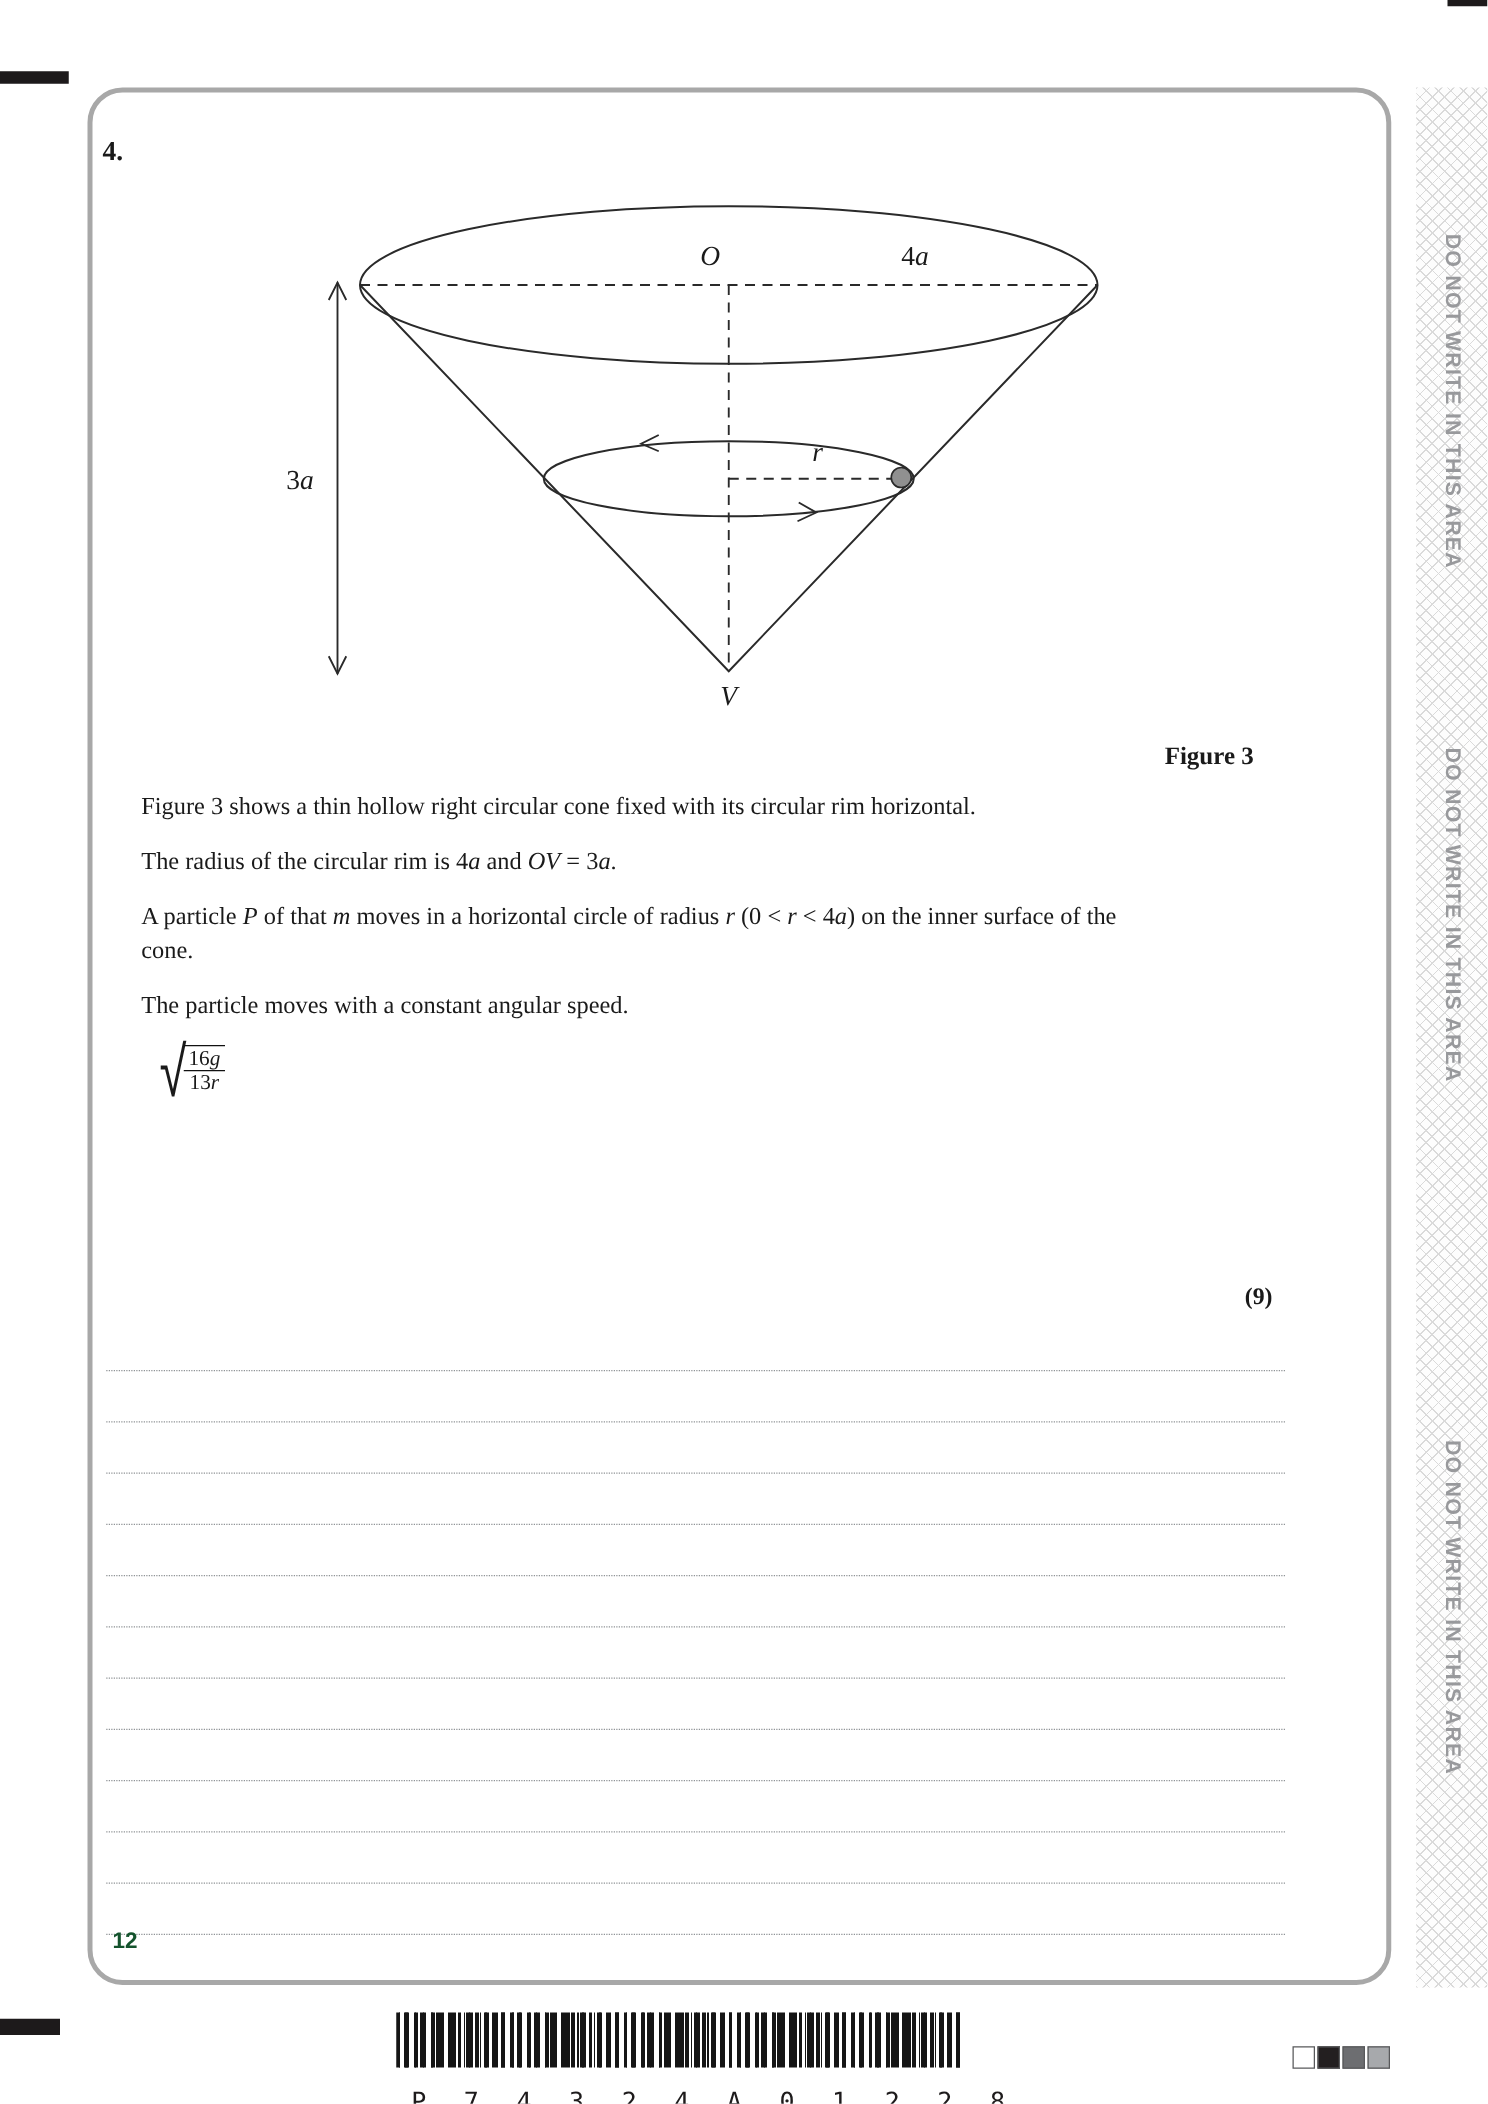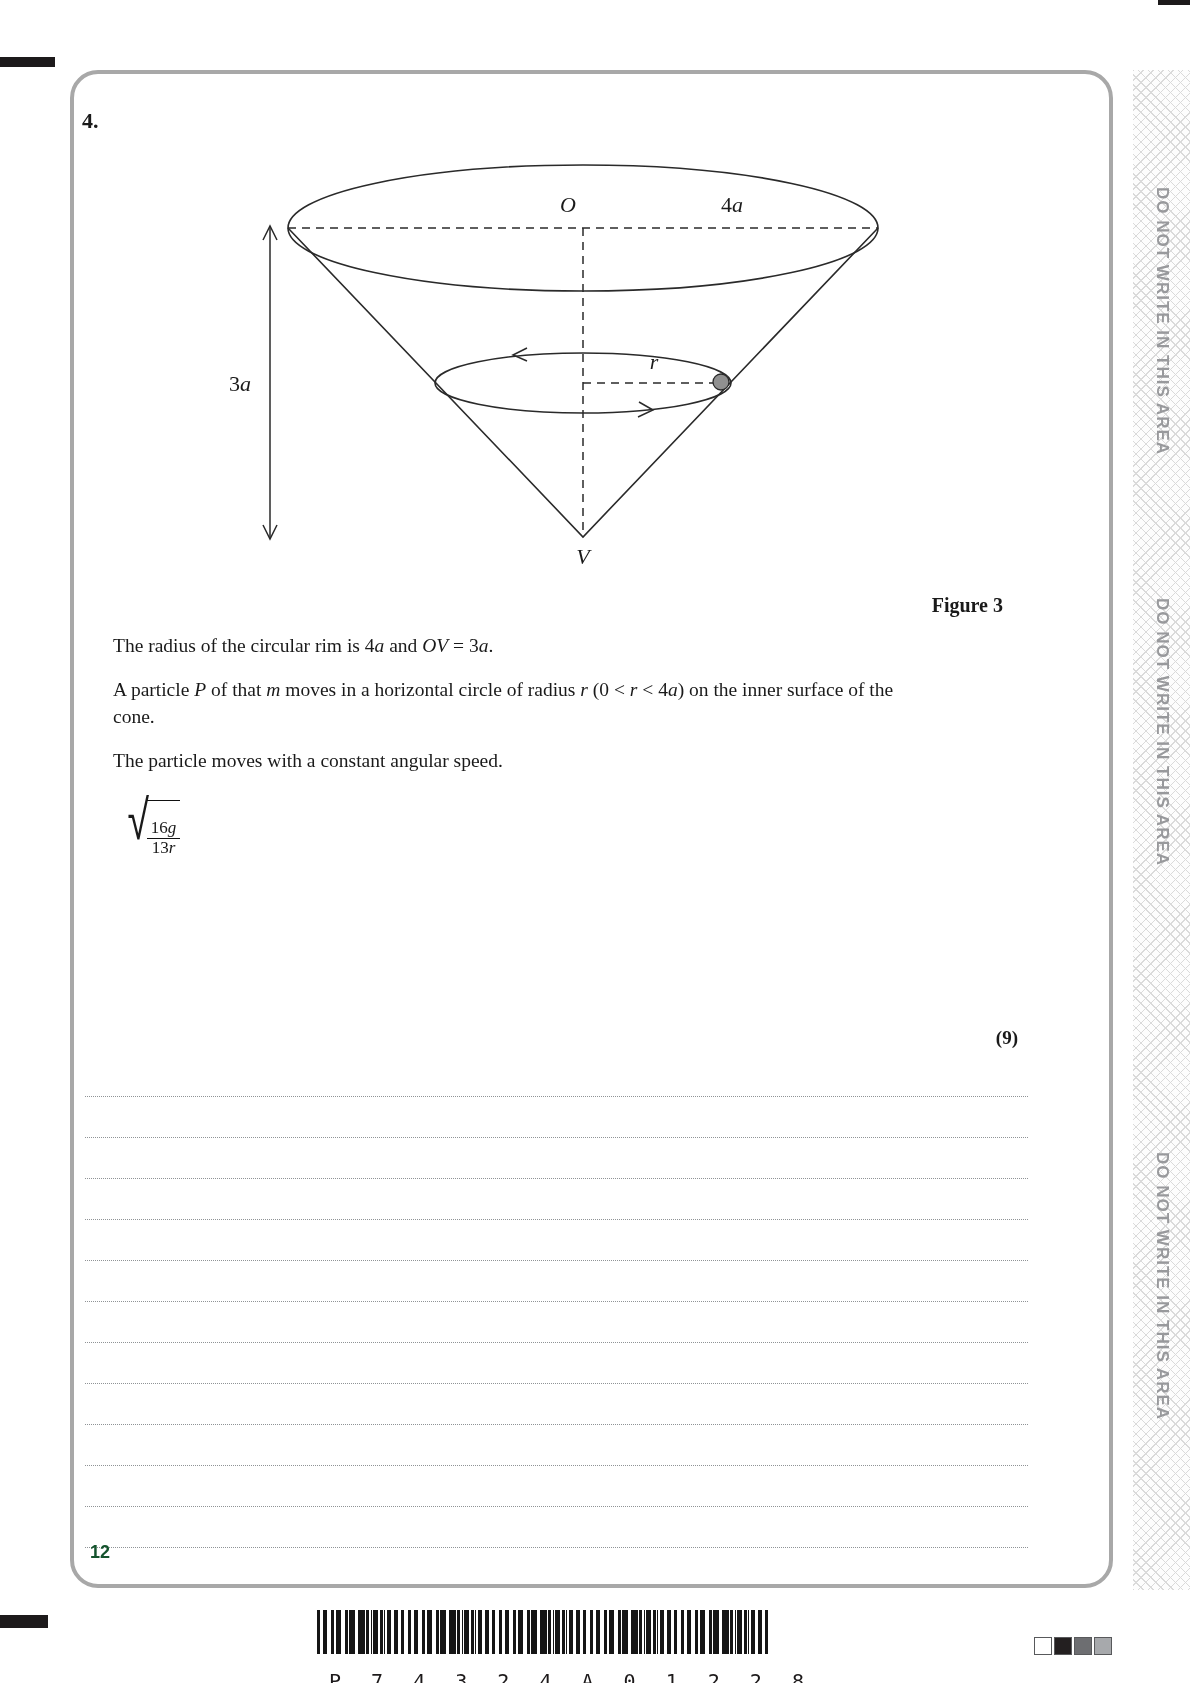--- a/index.html
+++ b/index.html
@@ -47,21 +47,21 @@
     font-size:17px;line-height:1.1;margin-left:7px;position:relative;top:-2px;
   }
   .frac .num{display:block;padding:0 4px;}
   .frac .den{display:block;border-top:1.5px solid #111;padding:0 4px;}
   
   .sqrt{display:inline-flex;align-items:center;vertical-align:middle;margin-left:10px;position:relative;top:-3px;}
   .sqrt .rad{
     font-family:"DejaVu Sans",sans-serif;font-size:56px;line-height:0.85;
     font-weight:300;transform:scaleX(0.7);margin-right:-7px;position:relative;top:3px;
   }
-  .sqrt .frac{margin-left:0;top:12px;border-top:1.6px solid #111;padding-top:18px;}
+  .sqrt .frac{margin-left:0;top:0;border-top:1.6px solid #111;padding-top:1px;}
   .sqrt .frac .den{border-top:1.5px solid #111;}
   .marks{
     position:absolute;left:952px;top:1027px;width:66px;text-align:right;
     font-weight:bold;font-size:19px;
   }
   
   .answer-lines{position:absolute;left:85px;top:1056px;width:943px;}
   .answer-line{height:40px;border-bottom:1.5px dotted #8f9396;}
   
   .page-number{
@@ -128,20 +128,21 @@
     <text class="dl" x="552" y="64" text-anchor="middle"><tspan>4</tspan><tspan class="it">a</tspan></text>
     <text class="dl" x="60" y="243" text-anchor="middle"><tspan>3</tspan><tspan class="it">a</tspan></text>
     <text class="dl it" x="474" y="221" text-anchor="middle">r</text>
     <text class="dl it" x="403" y="416" text-anchor="middle">V</text>
   </svg>
 </div>
 
 <div class="figcaption">Figure 3</div>
 
 <div class="qtext">
+  <p><span>Figure 3 shows a thin hollow right circular cone fixed with its circular rim horizontal.</span></p>
   <p><span>The radius of the circular rim is 4</span><i>a</i><span> and </span><i>OV</i><span> = 3</span><i>a</i><span>.</span></p>
   <p><span>A particle </span><i>P</i><span> of that </span><i>m</i><span> moves in a horizontal circle of radius </span><i>r</i><span> (0 &lt; </span><i>r</i><span> &lt; 4</span><i>a</i><span>) on the inner surface of the cone.</span></p>
   <p><span>The particle moves with a constant angular speed.</span></p>
   <p><span class="sqrt">
         <span class="rad">√</span>
         <span class="frac">
           <span class="num"><span>16</span><i>g</i></span>
           <span class="den"><span>13</span><i>r</i></span>
         </span>
       </span></p>

